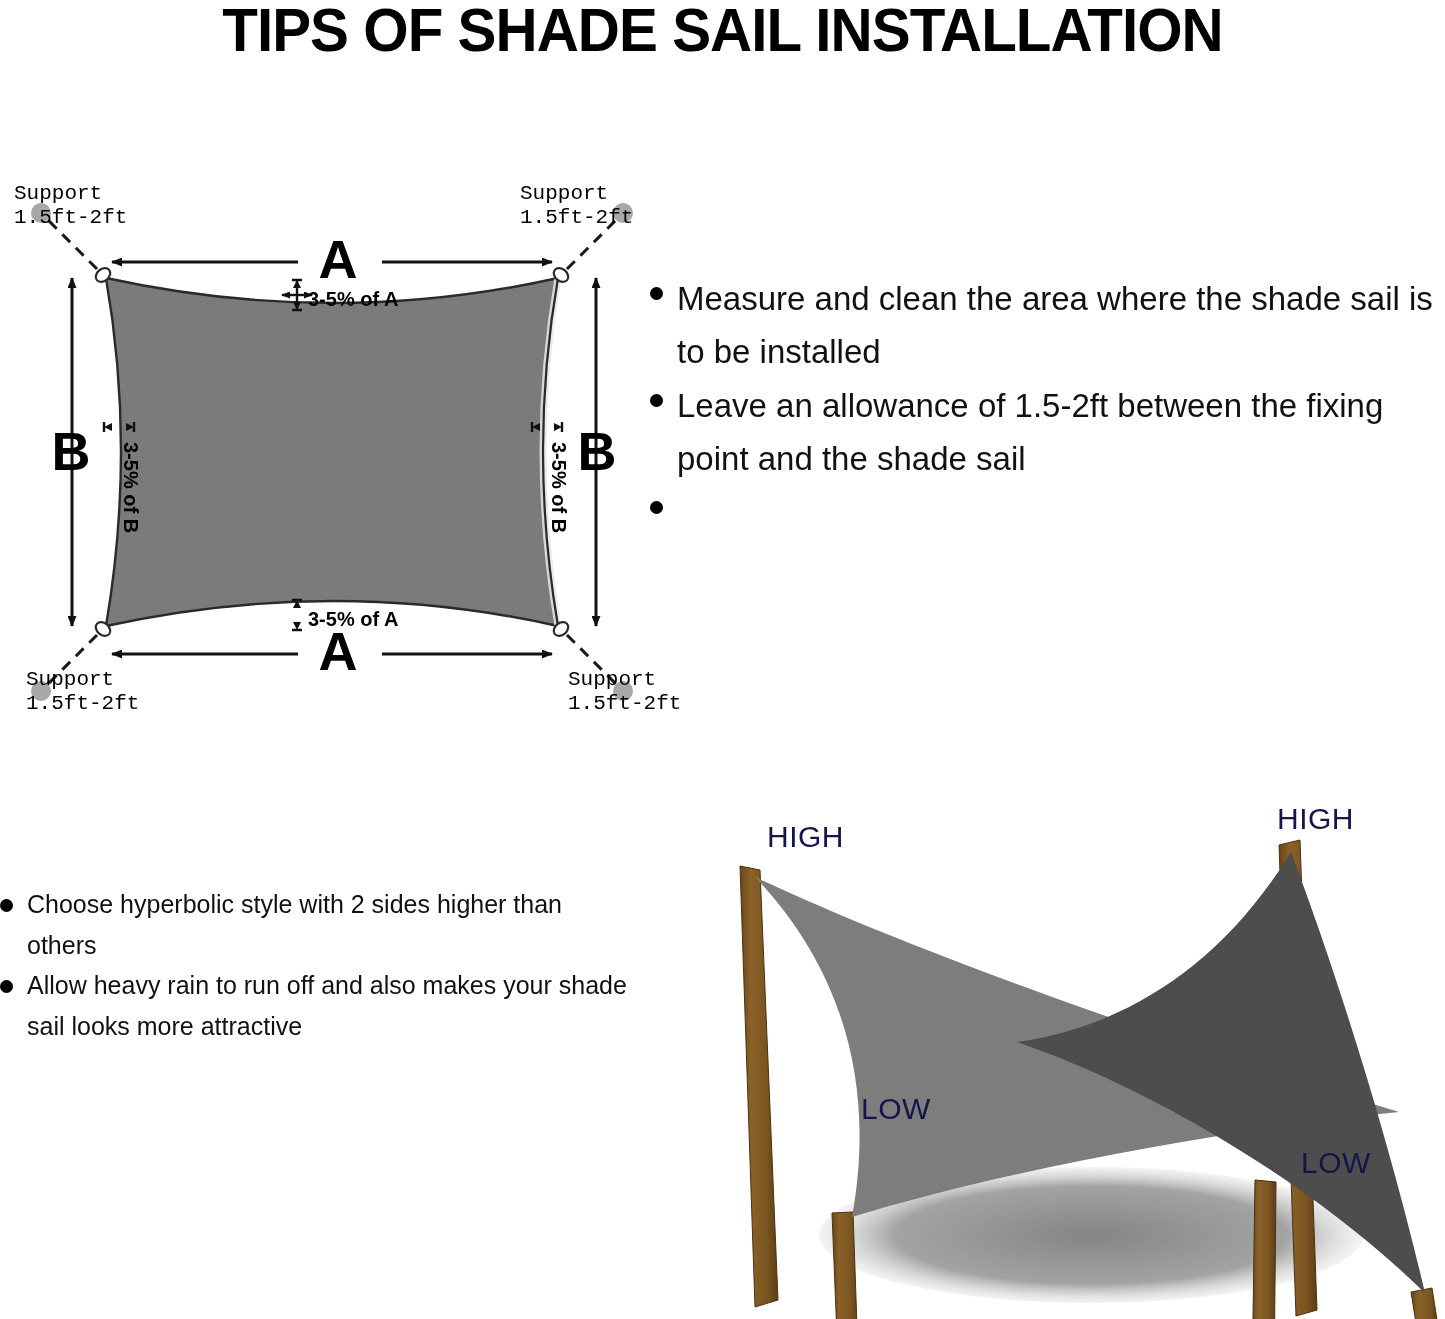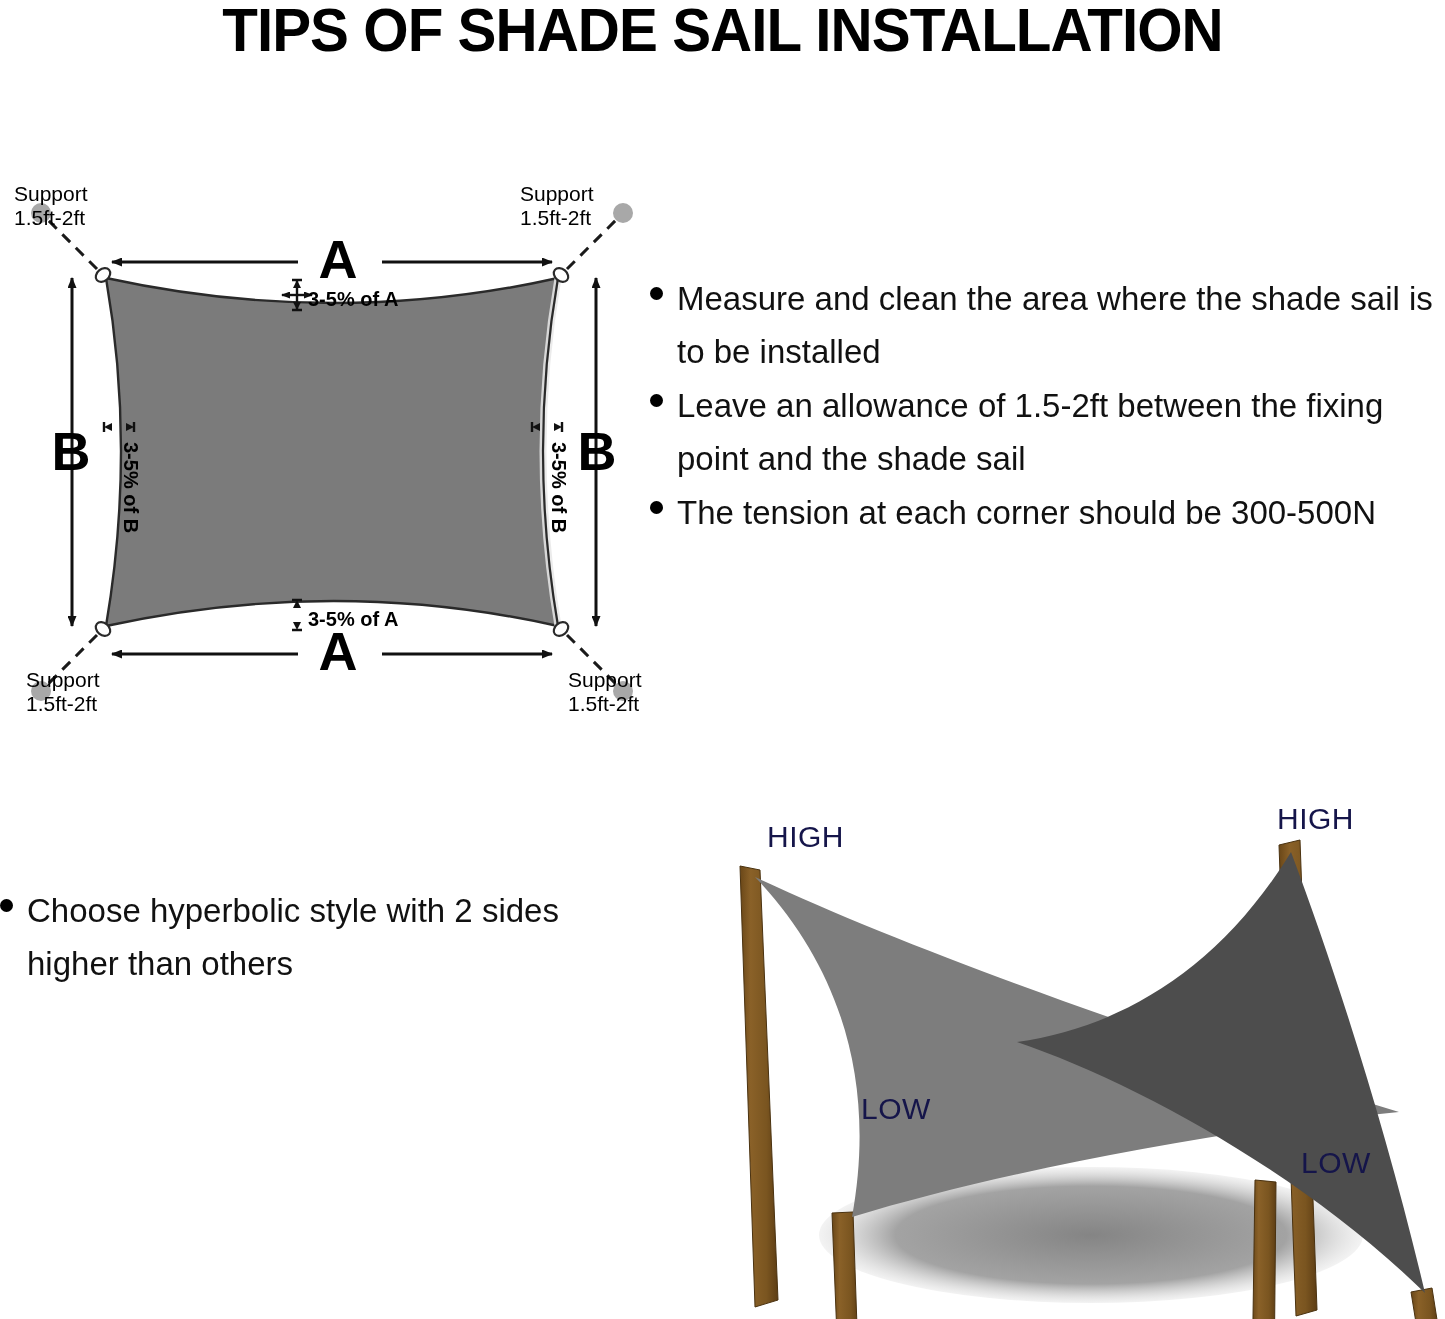--- a/index.html
+++ b/index.html
@@ -38,21 +38,21 @@
     position: absolute;
     left: 0;
     top: 160;
     width: 680px;
     height: 580px;
   }
   #rect-diagram svg { display: block; }
 
   .sup-label {
     position: absolute;
-    font-family: Liberation Sans, sans-serif;
+    font-family: Liberation Mono, monospace;
     font-size: 21px;
     line-height: 1.12;
     font-weight: 400;
     color: #000;
     white-space: nowrap;
   }
 
   
   .bullet-list { position: absolute; }
   .bullet-row {
@@ -80,21 +80,21 @@
     top: 272px;
     width: 800px;
   }
   #bullets-right .bullet-text { font-size: 33px; }
 
   #bullets-left {
     left: 0px;
     top: 884px;
     width: 630px;
   }
-  #bullets-left .bullet-text { font-size: 33px; }
+  #bullets-left .bullet-text { font-size: 25px; }
 
   
   #hyper-diagram {
     position: absolute;
     left: 699px;
     top: 780px;
     width: 773px;
     height: 539px;
   }
   #hyper-diagram svg { display: block; }
@@ -231,28 +231,31 @@
   <div class="bullet-row">
     <span class="bullet-dot"></span>
     <span class="bullet-text">Measure and clean the area where the shade sail is to be installed</span>
   </div>
   <div class="bullet-row">
     <span class="bullet-dot"></span>
     <span class="bullet-text">Leave an allowance of 1.5-2ft between the fixing point and the shade sail</span>
   </div>
   <div class="bullet-row">
     <span class="bullet-dot"></span>
-    <span class="bullet-text">The tension at each corner should be 300-500N</span>
   </div>
 </div>
 
 <div class="bullet-list" id="bullets-left">
   <div class="bullet-row">
     <span class="bullet-dot"></span>
     <span class="bullet-text">Choose hyperbolic style with 2 sides higher than others</span>
+  </div>
+  <div class="bullet-row">
+    <span class="bullet-dot"></span>
+    <span class="bullet-text">Allow heavy rain to run off and also makes your shade sail looks more attractive</span>
   </div>
 </div>
 
 <div id="hyper-diagram">
   <svg width="773" height="539" viewBox="0 0 773 539" xmlns="http://www.w3.org/2000/svg">
     <defs>
       <linearGradient id="postGrad" x1="0" y1="0" x2="1" y2="0">
         <stop offset="0%" stop-color="#6a4718"></stop>
         <stop offset="28%" stop-color="#8a6128"></stop>
         <stop offset="70%" stop-color="#7a5520"></stop>

